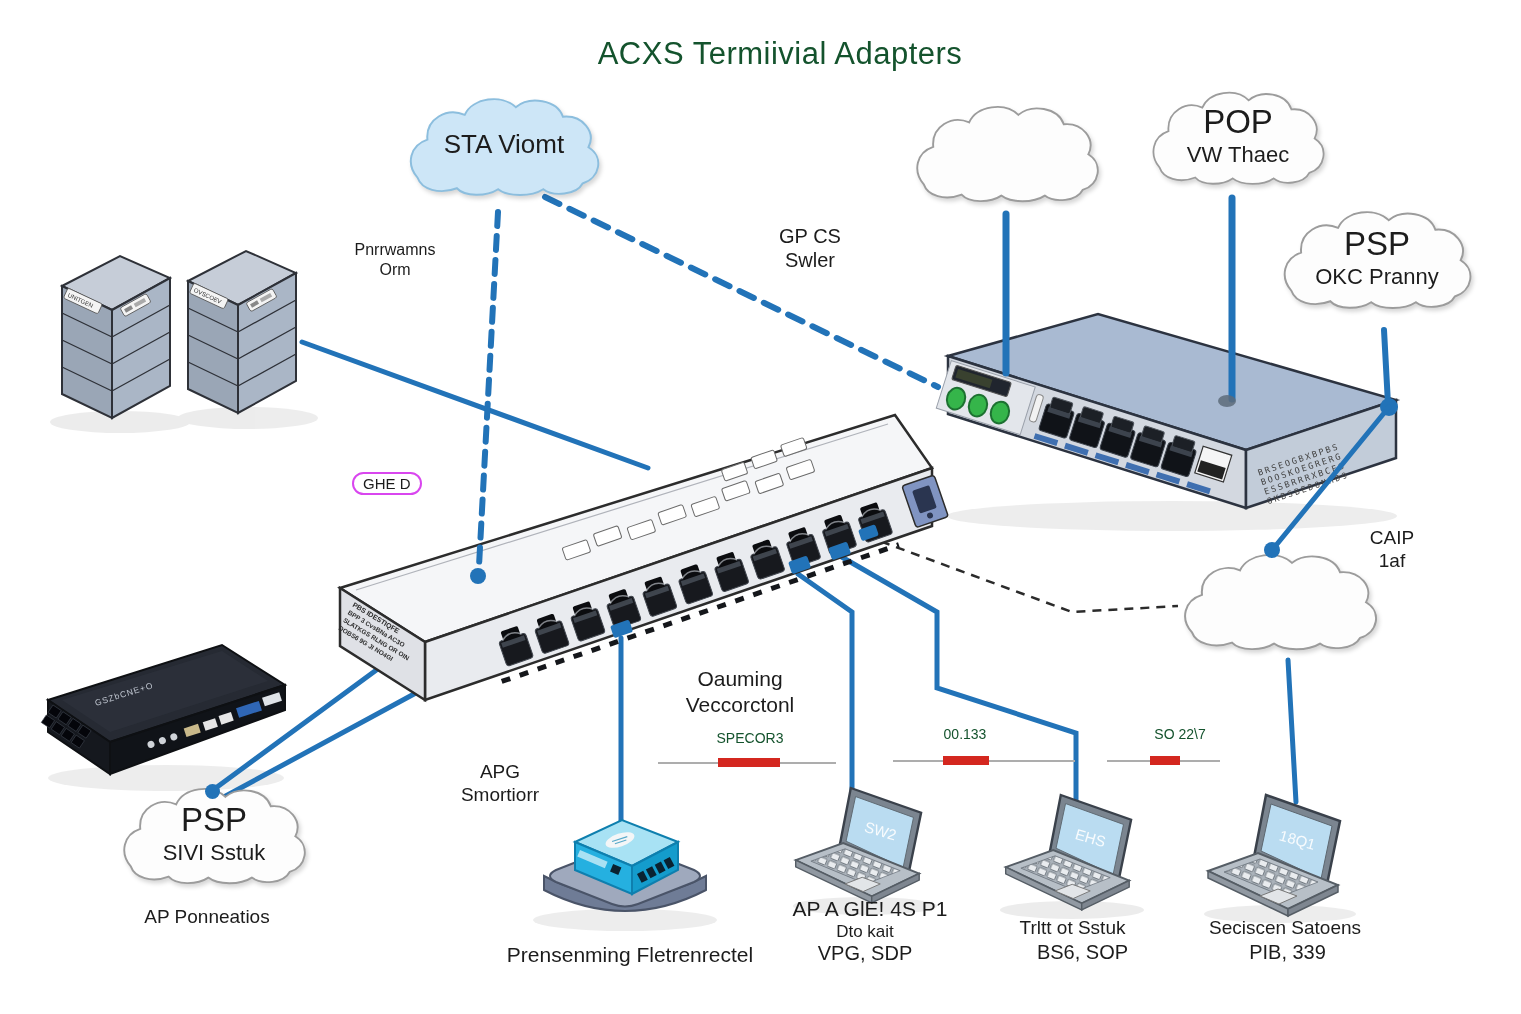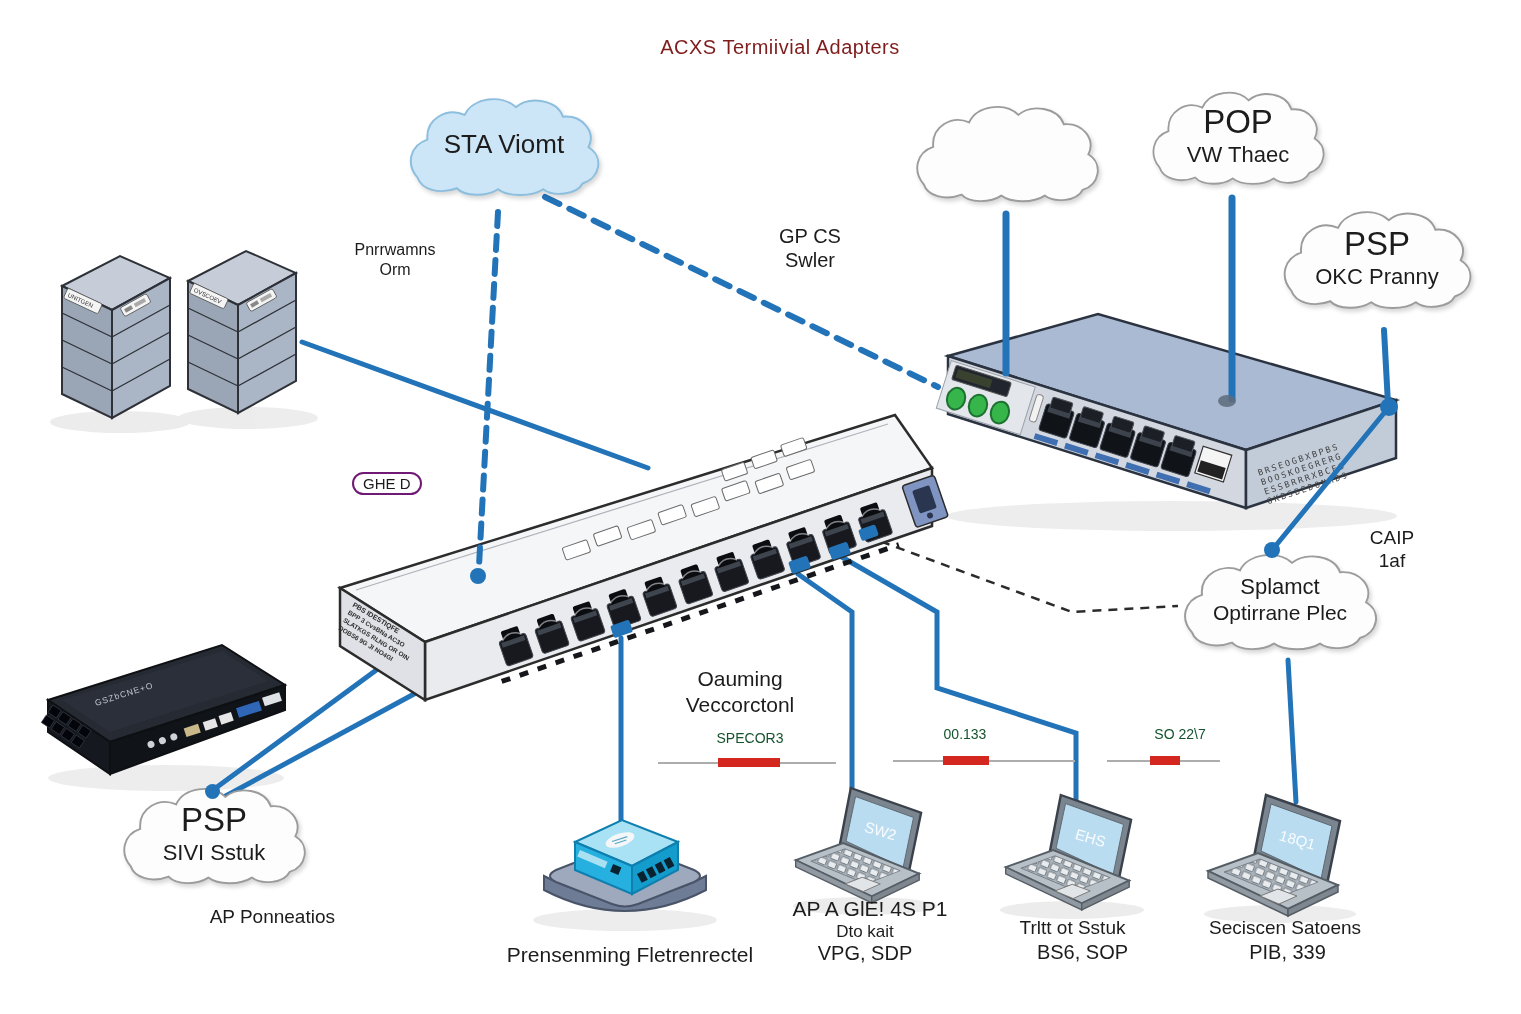--- a/index.html
+++ b/index.html
@@ -1,30 +1,30 @@
 <!DOCTYPE html>
 <html><head>
 <meta charset="utf-8">
 <style>
   html,body{margin:0;padding:0;background:#fff;}
   .stage{position:relative;width:1521px;height:1014px;background:#ffffff;overflow:hidden;
          font-family:"Liberation Sans",sans-serif;color:#1c1c1c;}
   .net{position:absolute;left:0;top:0;}
   .lbl{position:absolute;text-align:center;line-height:1.22;color:#1c1c1c;}
-  .title{position:absolute;text-align:center;font-size:20px;letter-spacing:.5px;color:#7f1d1d;}
+  .title{position:absolute;text-align:center;font-size:31px;letter-spacing:.5px;color:#14532d;}
   .cloud{position:absolute;}
   .cloud svg{position:absolute;left:0;top:0;width:100%;height:100%;
              filter:drop-shadow(2px 3px 2px rgba(0,0,0,.16));}
   .cloud .ct{position:absolute;left:0;top:0;right:0;bottom:12%;display:flex;flex-direction:column;
              align-items:center;justify-content:center;gap:1px;}
   .cn-lg{font-size:33px;}
   .cn-md{font-size:26px;}
   .cs{font-size:22px;}
   .cs2{font-size:21px;}
-  .stamp{position:absolute;border:2px solid #701a75;border-radius:12px;padding:1px 9px;
+  .stamp{position:absolute;border:2px solid #d946ef;border-radius:12px;padding:1px 9px;
          font-size:15px;background:rgba(255,255,255,.6);}
   .marker-label{position:absolute;text-align:center;font-size:14px;color:#14532d;}
   .marker-line{position:absolute;height:2px;background:#adadad;}
   .marker-red{position:absolute;height:9px;background:#d4271f;}
   .dot{position:absolute;border-radius:50%;background:#2273b8;}
 </style>
 </head>
 <body>
 
 <div class="stage">
@@ -302,24 +302,20 @@
   <div class="ct">
     <span class="cn-lg">PSP</span>
     <span class="cs">OKC Pranny</span>
   </div>
 </div>
 
 <div class="cloud" style="left:1170px;top:546px;width:220px;height:122px;">
   <svg viewBox="0 0 220 130" preserveAspectRatio="none">
         <path d="M22,92 C10,78 14,58 32,52 C30,30 52,18 70,26 C78,8 108,4 122,18 C136,6 164,10 170,28 C190,26 204,44 196,60 C212,70 208,92 190,98 C184,110 160,112 150,104 C138,112 114,112 104,104 C92,112 70,112 62,103 C44,110 26,104 22,92 Z" fill="#fdfdfd" stroke="#9c9c9c" stroke-width="2"></path>
       </svg>
-  <div class="ct">
-    <span class="cs">Splamct</span>
-    <span class="cs2">Optirrane Plec</span>
-  </div>
 </div>
 
 <div class="cloud" style="left:110px;top:780px;width:208px;height:122px;">
   <svg viewBox="0 0 220 130" preserveAspectRatio="none">
         <path d="M22,92 C10,78 14,58 32,52 C30,30 52,18 70,26 C78,8 108,4 122,18 C136,6 164,10 170,28 C190,26 204,44 196,60 C212,70 208,92 190,98 C184,110 160,112 150,104 C138,112 114,112 104,104 C92,112 70,112 62,103 C44,110 26,104 22,92 Z" fill="#fdfdfd" stroke="#9c9c9c" stroke-width="2"></path>
       </svg>
   <div class="ct">
     <span class="cn-lg">PSP</span>
     <span class="cs">SIVI Sstuk</span>
   </div>
@@ -343,22 +339,26 @@
 <div class="lbl" style="left:1347px;top:526px;width:90px;font-size:19px;">
   <div>CAIP</div>
   <div>1af</div>
 </div>
 
 <div class="lbl" style="left:650px;top:666px;width:180px;font-size:21px;">
   <div>Oauming</div>
   <div>Veccorctonl</div>
 </div>
 
-
-<div class="lbl" style="left:135px;top:905px;width:200px;font-size:19px;text-align:right;">AP  Ponneatios</div>
+<div class="lbl" style="left:430px;top:760px;width:140px;font-size:19px;">
+  <div>APG</div>
+  <div>Smortiorr</div>
+</div>
+
+<div class="lbl" style="left:107px;top:905px;width:200px;font-size:19px;">AP  Ponneatios</div>
 
 <div class="lbl" style="left:470px;top:942px;width:320px;font-size:21px;">Prensenming Fletrenrectel</div>
 
 <div class="lbl" style="left:770px;top:896px;width:200px;font-size:21px;">AP  A GlE!  4S P1</div>
 <div class="lbl" style="left:780px;top:922px;width:170px;font-size:17px;">Dto kait</div>
 <div class="lbl" style="left:780px;top:941px;width:170px;font-size:20px;">VPG, SDP</div>
 
 <div class="lbl" style="left:985px;top:916px;width:175px;font-size:19px;">Trltt ot Sstuk</div>
 <div class="lbl" style="left:1000px;top:940px;width:165px;font-size:20px;">BS6, SOP</div>
 

